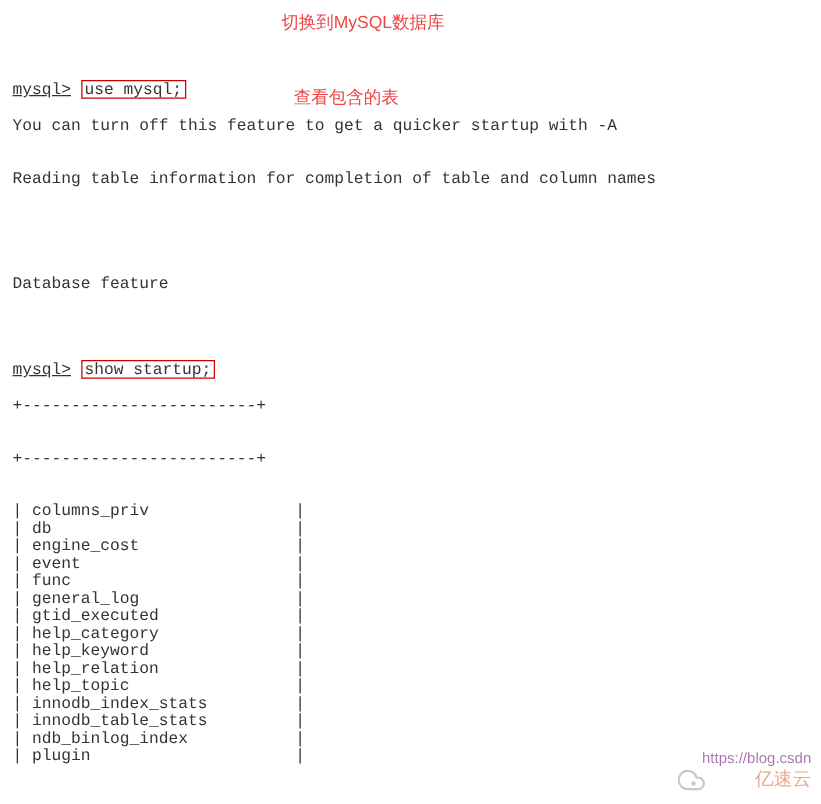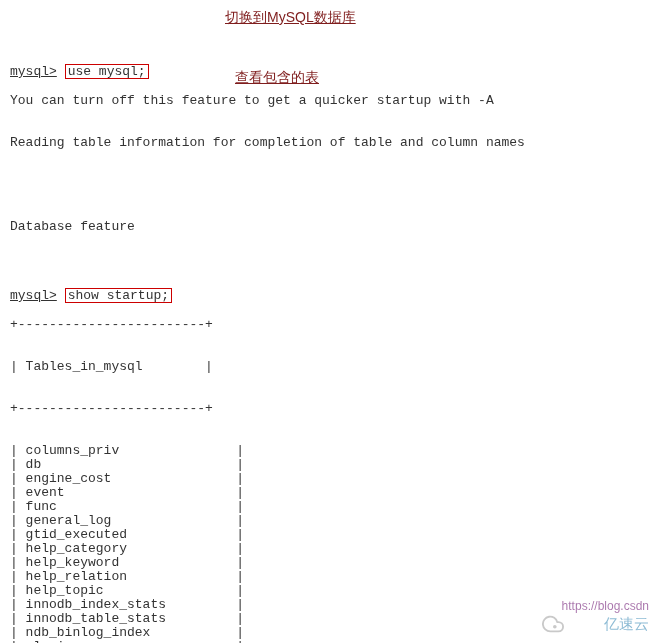--- a/index.html
+++ b/index.html
@@ -32,25 +32,24 @@
     }
     .boxed {
       border: 1px solid #c00;
       padding: 0 2px;
       display: inline-block;
       line-height: 13px;
       margin-top: 26px;
     }
     .annotation {
       position: absolute;
-      color: #7f1d1d;
+      color: #ef4444;
       font-family: sans-serif;
       font-size: 14px;
       white-space: nowrap;
-      text-decoration: underline;
     }
     .watermark {
       position: absolute;
       right: 8px;
       bottom: 8px;
       display: flex;
       align-items: center;
       opacity: 0.45;
       font-family: sans-serif;
     }
@@ -62,39 +61,38 @@
       font-family: sans-serif;
       font-size: 12px;
       opacity: 0.6;
     }
     .wm-icon {
       width: 22px;
       height: 22px;
       margin-right: 4px;
     }
     .wm-text {
-      color: #0369a1;
+      color: #c2410c;
       font-size: 15px;
       margin-left: 36px;
     }
   </style>
 </head>
 <body>
 
 <div class="terminal">
   <span class="line"><span class="prompt">mysql&gt;</span> <span class="boxed">use mysql;</span></span>
   <span class="annotation" style="left:215px; top:0px;">切换到MySQL数据库</span>
   <span class="line">You can turn off this feature to get a quicker startup with -A</span>
   <span class="line">Reading table information for completion of table and column names</span>
   <span class="line">&nbsp;</span>
   <span class="line">Database feature</span>
   <span class="line"><span class="prompt">mysql&gt;</span> <span class="boxed">show startup;</span></span>
   <span class="annotation" style="left:225px; top:60px;">查看包含的表</span>
   <span class="line">+------------------------+</span>
-  <span class="line">| Tables_in_mysql        |</span>
   <span class="line">+------------------------+</span>
   <div id="table-rows"><span class="line">| columns_priv               |</span><span class="line">| db                         |</span><span class="line">| engine_cost                |</span><span class="line">| event                      |</span><span class="line">| func                       |</span><span class="line">| general_log                |</span><span class="line">| gtid_executed              |</span><span class="line">| help_category              |</span><span class="line">| help_keyword               |</span><span class="line">| help_relation              |</span><span class="line">| help_topic                 |</span><span class="line">| innodb_index_stats         |</span><span class="line">| innodb_table_stats         |</span><span class="line">| ndb_binlog_index           |</span><span class="line">| plugin                     |</span></div>
   
   
   
   
 </div>
 
 <div class="wm-url">https://blog.csdn</div>
 <div class="watermark">

